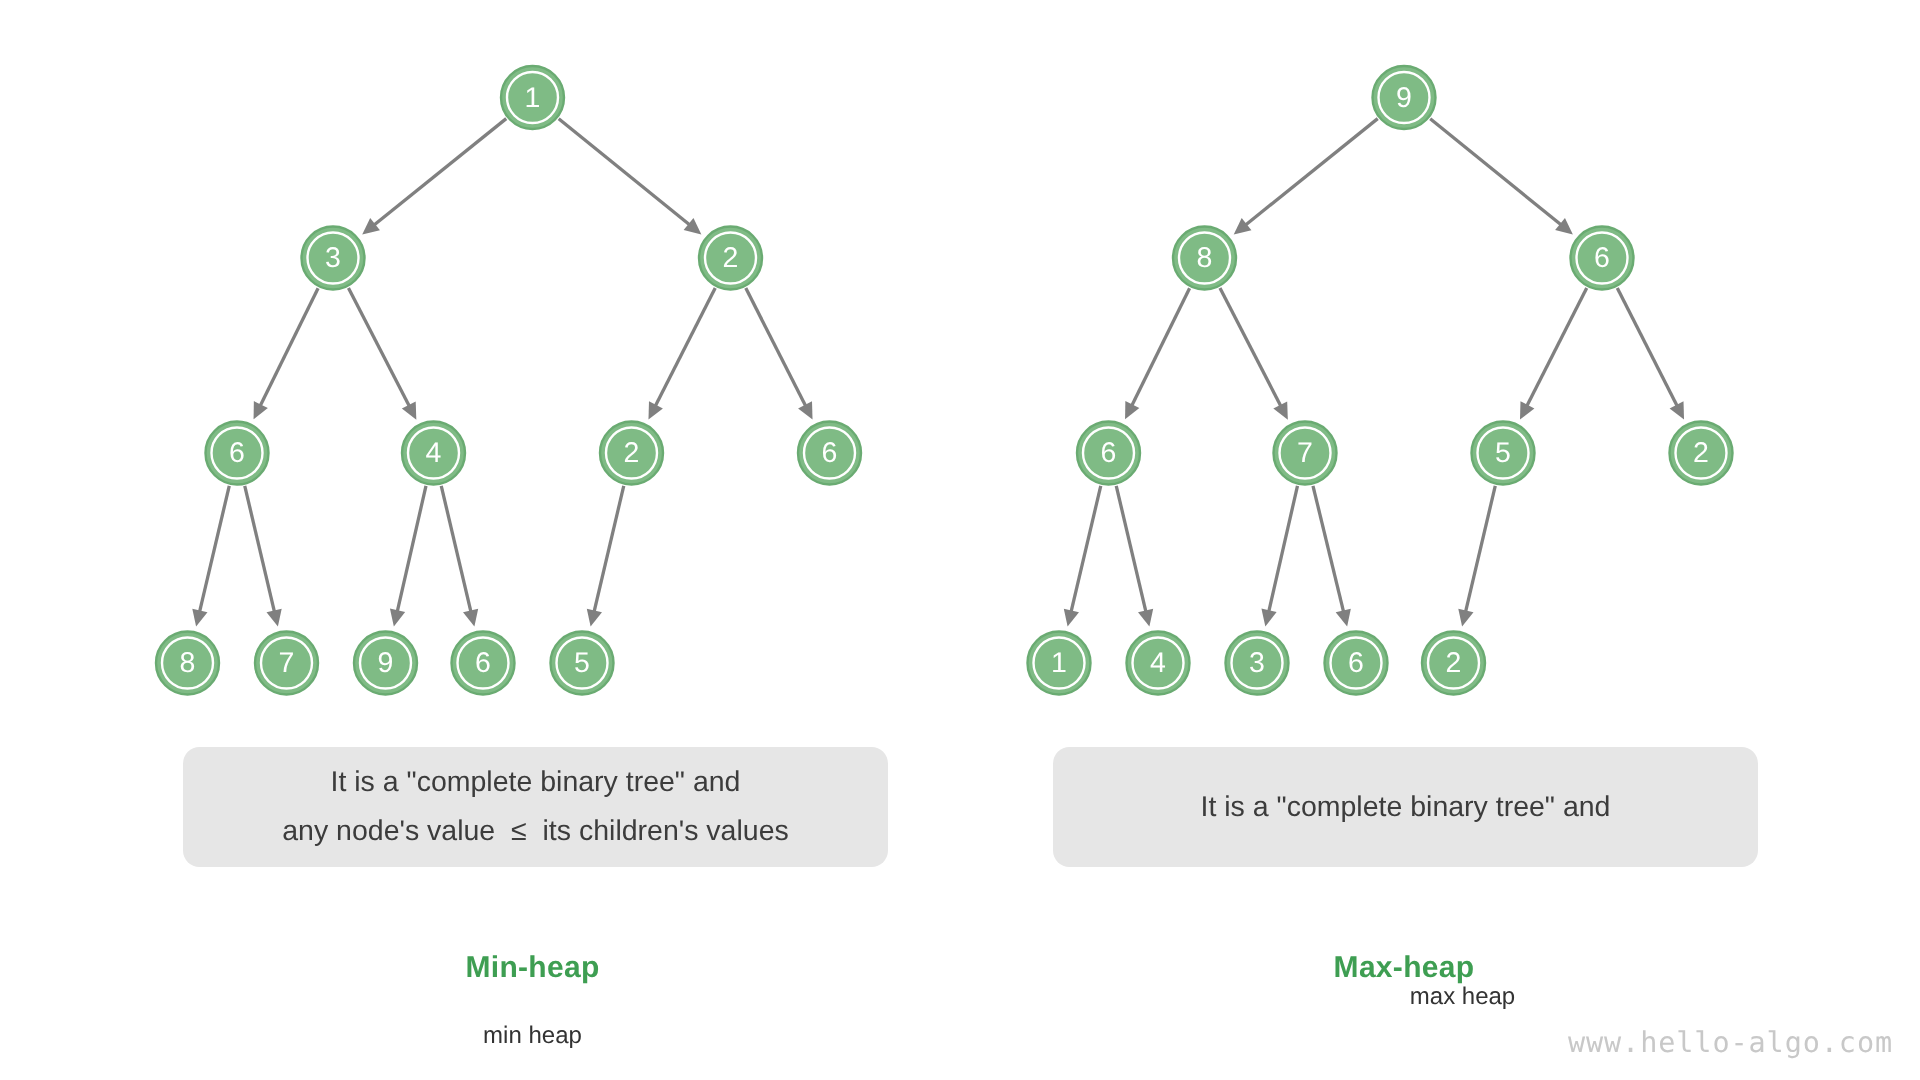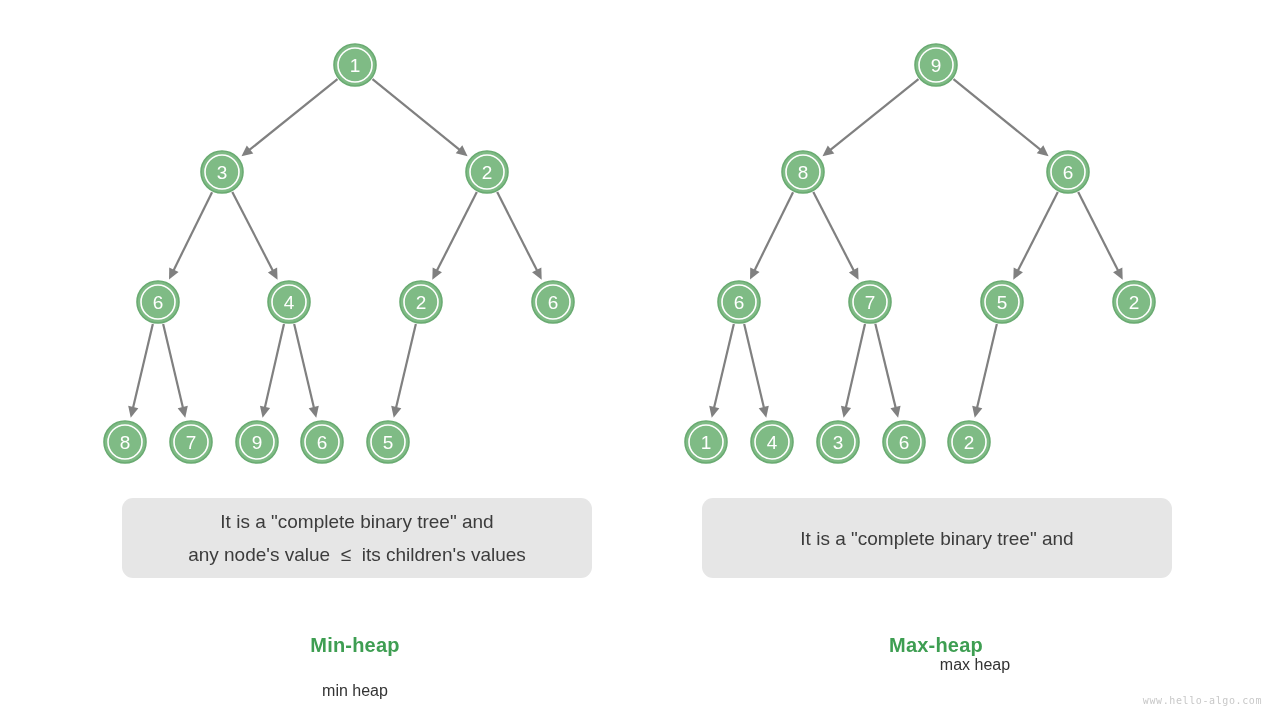--- a/index.html
+++ b/index.html
@@ -92,21 +92,21 @@
     color: #333333;
     font-size: 16px;
   }
 
   .watermark {
     position: absolute;
     right: 18px;
     bottom: 14px;
     color: #c8c8c8;
     font-family: "DejaVu Sans Mono", "Liberation Mono", monospace;
-    font-size: 10px;
+    font-size: 19px;
     letter-spacing: 0.6px;
   }
 </style>
 </head>
 <body>
 
 <div id="canvas">
 
   <svg class="tree-svg" id="tree-svg" viewBox="0 0 1280 720" xmlns="http://www.w3.org/2000/svg">
       <g>

